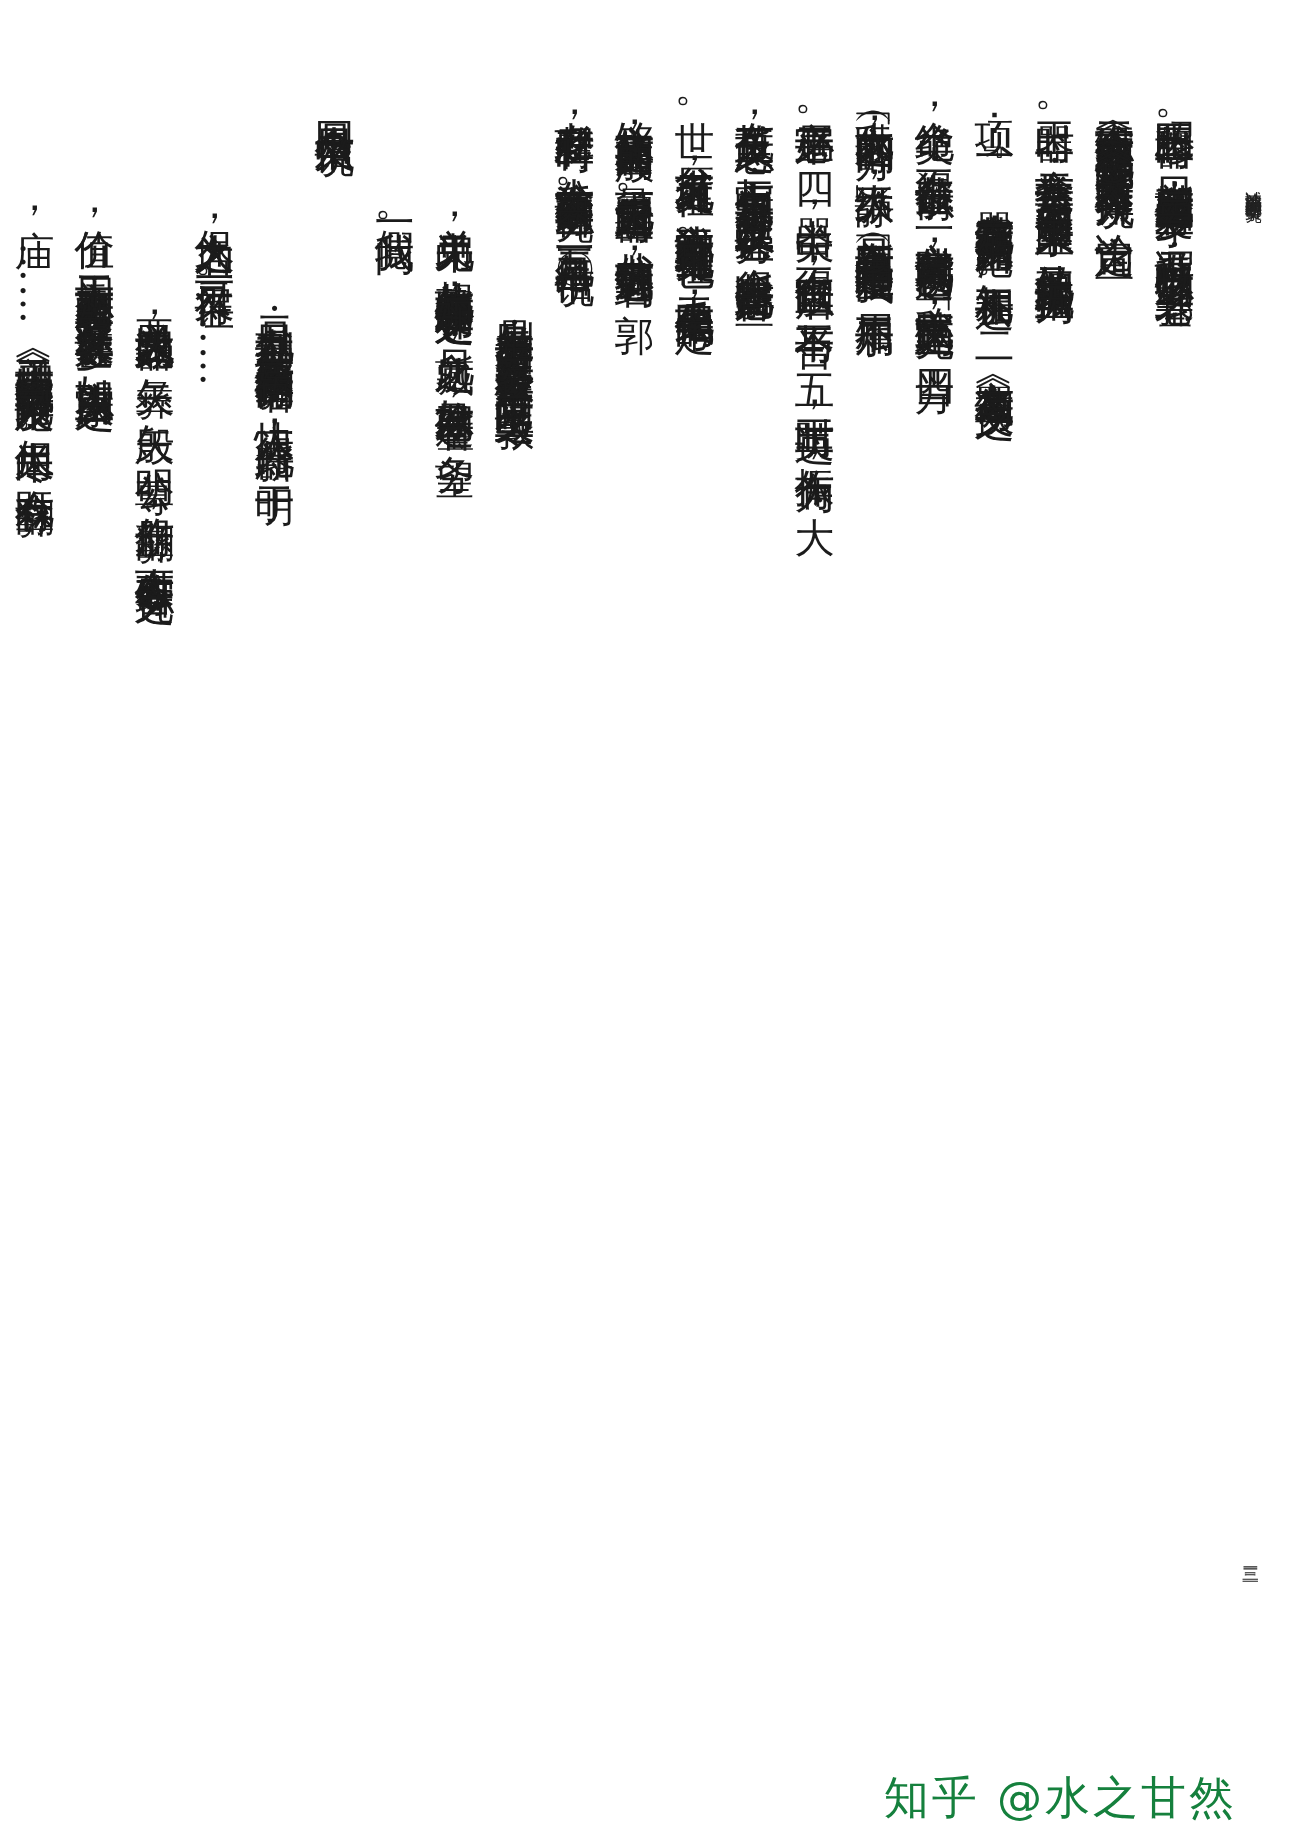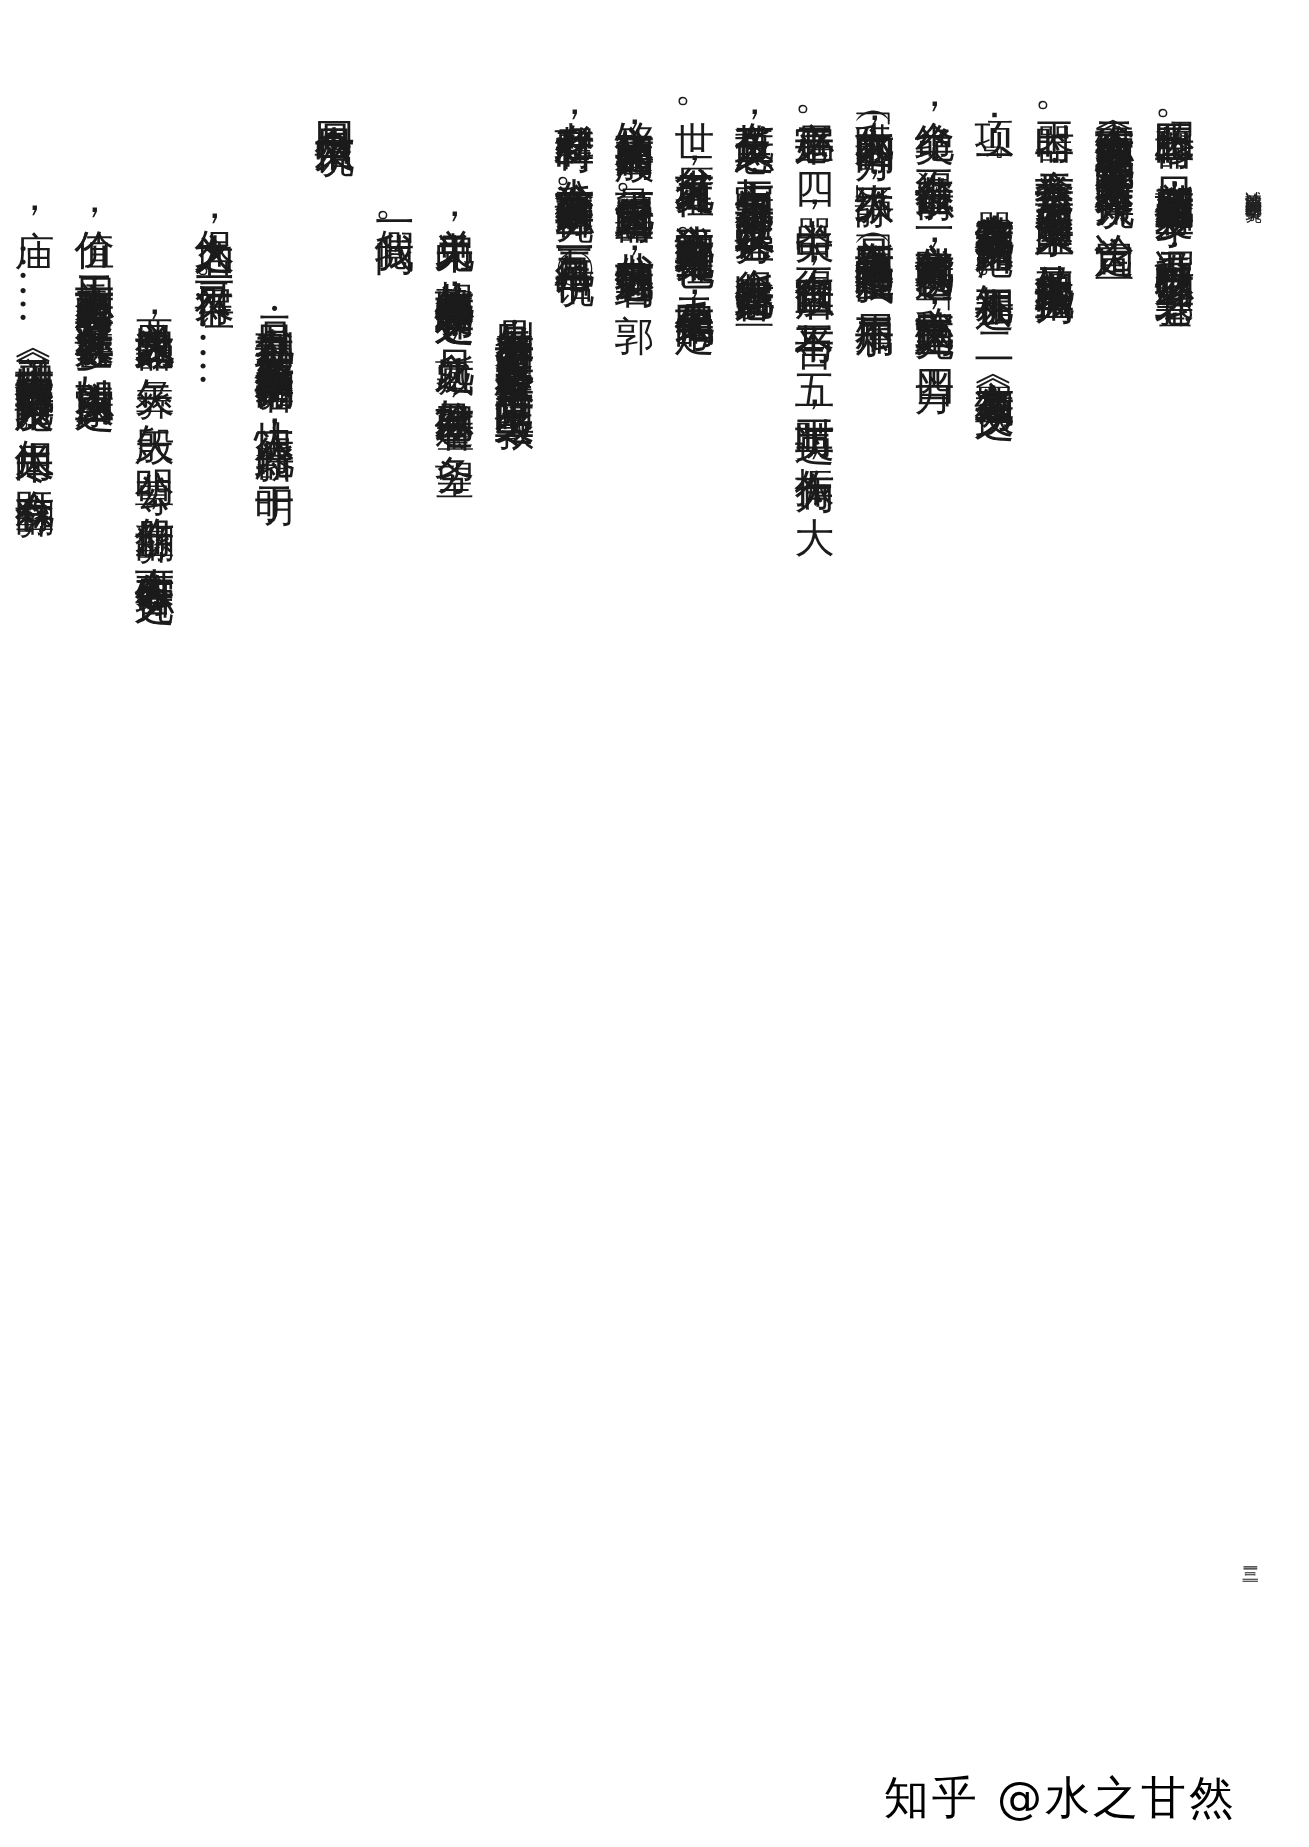--- a/index.html
+++ b/index.html
@@ -46,21 +46,21 @@
     font-size:17px;
     letter-spacing:2px;
     color:#222;
   }
   .watermark{
     position:absolute;
     top:1768px;right:72px;
     font-family:"DejaVu Sans","Liberation Sans",sans-serif;
     font-size:45px;
     letter-spacing:3px;
-    color:#000000;
+    color:#15803d;
     white-space:nowrap;
   }
 </style>
 </head>
 <body>
 
 <div class="page">
 
   <div class="running-title">试论郭沫若同志的早期古文字研究</div>
 

